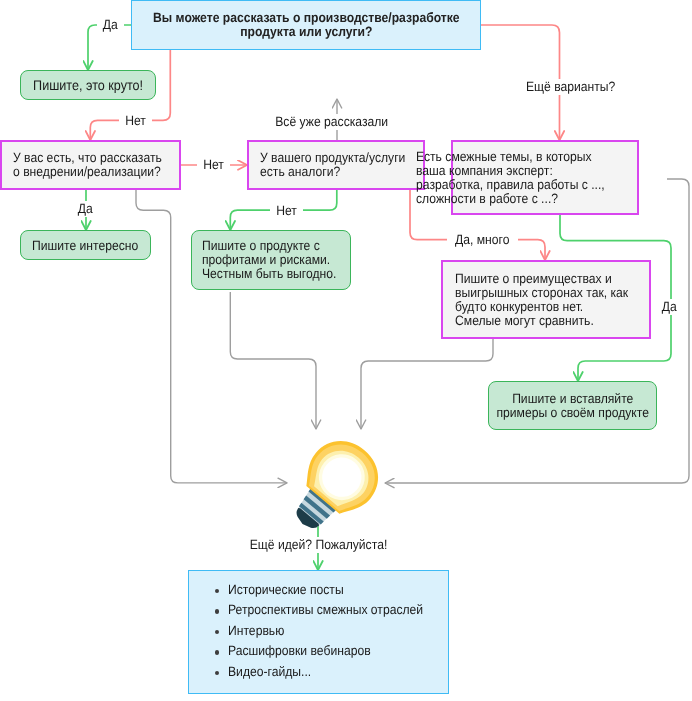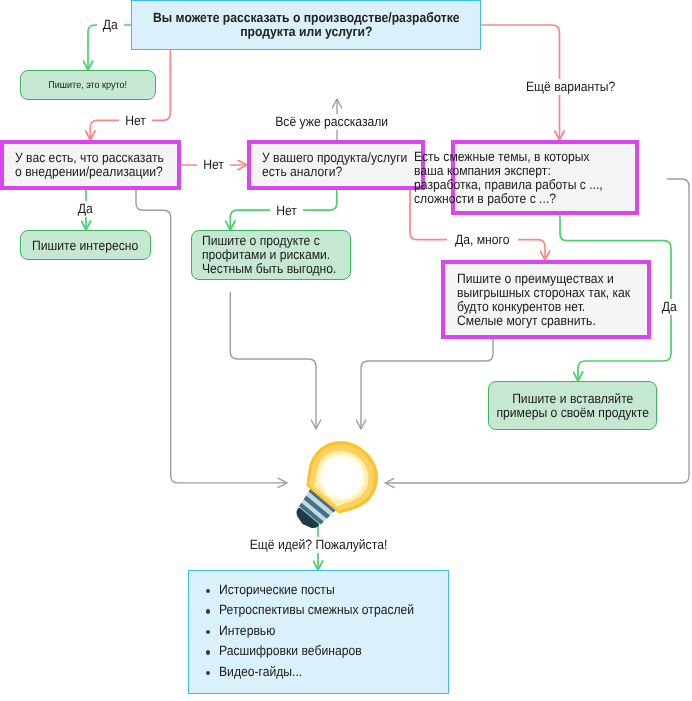--- a/index.html
+++ b/index.html
@@ -5,36 +5,36 @@
   html,body{margin:0;padding:0;background:#ffffff;-webkit-font-smoothing:antialiased;text-rendering:geometricPrecision;}
   body{width:692px;height:701px;overflow:hidden;font-family:"Liberation Sans",sans-serif;}
   #stage{position:relative;width:692px;height:701px;}
   svg.conn{position:absolute;left:0;top:0;width:692px;height:701px;overflow:visible;}
   .node{position:absolute;box-sizing:border-box;display:flex;align-items:center;justify-content:center;text-align:center;}
   .node span{display:block;white-space:nowrap;transform:scaleX(0.9);}
   .node span{transform-origin:center;}
   .node.left-al span{transform-origin:left center;}
   .n-blue{background:#daf1fc;border:1px solid #3fbbf5;}
   .n-green{background:#c6e8d3;border:1.5px solid #3bb55a;border-radius:8px;}
-  .n-gray{background:#f4f4f4;border:4px solid #d946ef;}
+  .n-gray{background:#f4f4f4;border:2px solid #d946ef;}
   .lbl{position:absolute;background:#ffffff;font-size:13.5px;color:#1a1a1a;white-space:nowrap;padding:0 5px;line-height:16px;}
   .lbl > span{display:inline-block;transform:scaleX(0.9);}
 
   .nb-main{left:131px;top:0px;width:350px;height:50px;font-size:13.5px;font-weight:bold;color:#222;line-height:14px;padding:16px 10px;}
-  .nb-cool{left:20px;top:70px;width:136px;height:30px;font-size:10px;color:#1a1a1a;}
+  .nb-cool{left:20px;top:70px;width:136px;height:30px;font-size:14px;color:#1a1a1a;}
   .nb-survey{left:221px;top:69px;width:231px;height:30px;font-size:13.5px;color:#1a1a1a;}
   .nb-impl{left:0px;top:140px;width:181px;height:50px;font-size:13.5px;color:#1a1a1a;justify-content:flex-start;text-align:left;padding:0 11px;line-height:14px;}
   .nb-analog{left:247px;top:140px;width:178px;height:50px;font-size:13.5px;color:#1a1a1a;justify-content:flex-start;text-align:left;padding:0 11px;line-height:14px;}
   .nb-adjacent{left:451px;top:140px;width:188px;height:75px;font-size:13.5px;color:#1a1a1a;justify-content:flex-end;text-align:left;padding:0 11px;line-height:14px;}
   .nb-interesting{left:20px;top:230px;width:131px;height:30px;font-size:13.5px;color:#1a1a1a;}
-  .nb-profits{left:191px;top:230px;width:160px;height:50px;font-size:13.5px;color:#1a1a1a;justify-content:flex-start;text-align:left;padding:0 10px;line-height:14px;}
+  .nb-profits{left:191px;top:230px;width:160px;height:60px;font-size:13.5px;color:#1a1a1a;justify-content:flex-start;text-align:left;padding:0 10px;line-height:14px;}
   .nb-advantages{left:441px;top:260px;width:210px;height:79px;font-size:13.5px;color:#1a1a1a;justify-content:flex-start;text-align:left;padding:10px 12px;line-height:14px;}
   .nb-examples{left:488px;top:381px;width:169px;height:49px;font-size:13.5px;color:#1a1a1a;line-height:14px;}
   .nb-list{left:188px;top:570px;width:261px;height:124px;display:block;text-align:left;}
-  .nb-list ul{margin:0;padding:9px 0 0 4px;list-style:none;}
+  .nb-list ul{margin:0;padding:9px 0 0 13px;list-style:none;}
   .nb-list li{font-size:13.5px;color:#1a1a1a;text-align:left;position:relative;height:20.4px;line-height:20.4px;padding-left:13px;margin-left:13px;}
   .nb-list li::before{content:"";position:absolute;left:0;top:9px;width:4.4px;height:4.4px;border-radius:50%;background:#3d3d3d;}
   .node.n-blue .nb-list-li span,.nb-list li span{display:inline-block;transform:scaleX(0.9);transform-origin:left center;}
 
   .l-yes1{left:97px;top:17px;}
   .l-no1{left:119px;top:113px;}
   .l-no2{left:197px;top:157px;}
   .l-more{left:516px;top:79px;}
   .l-alltold{left:264px;top:114px;}
   .l-yes2{left:72px;top:201px;}

